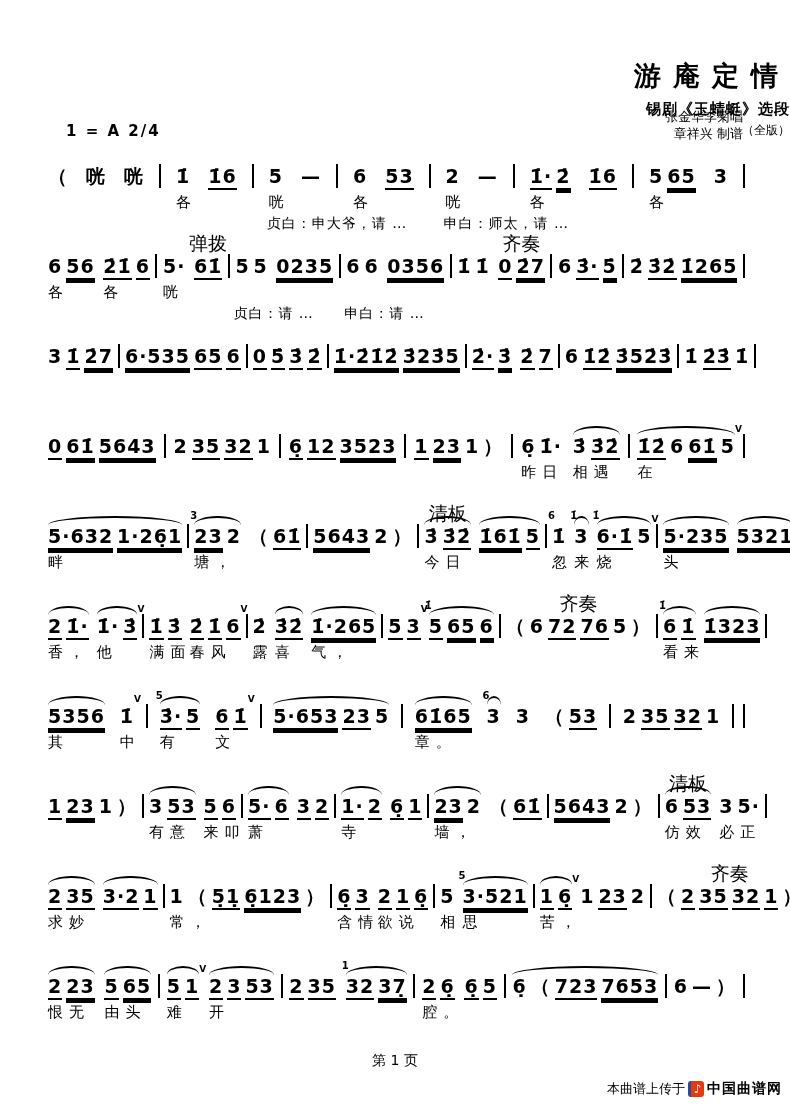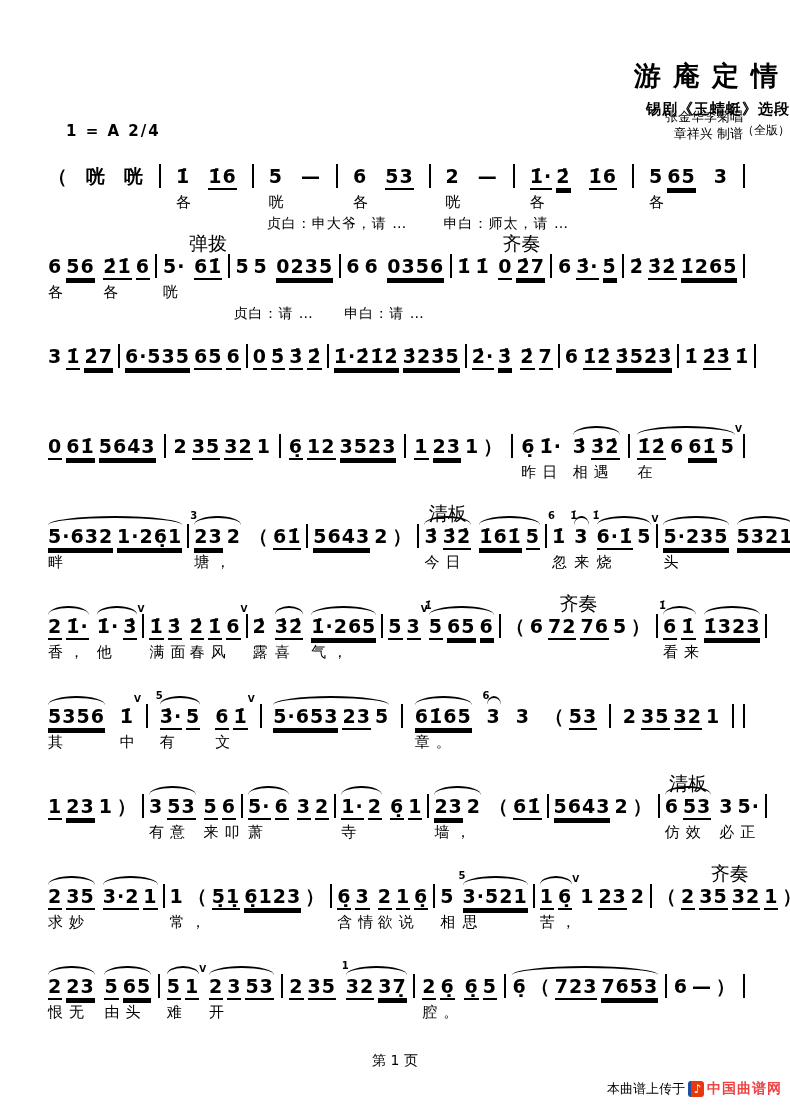--- a/index.html
+++ b/index.html
@@ -29,21 +29,21 @@
   .lbl{position:absolute;top:-7px;left:50%;transform:translateX(-50%);font-size:19px;white-space:nowrap;font-weight:normal;}
   .grace{position:absolute;top:2px;left:0;font-size:10px;font-weight:bold;}
   .breath{position:absolute;top:6px;right:-3px;font-size:9px;font-weight:bold;}
   .lyric{position:absolute;top:45px;left:4px;font-size:15px;white-space:nowrap;letter-spacing:6px;}
   .dialogue{position:absolute;top:67px;left:2px;font-size:14px;white-space:nowrap;letter-spacing:1px;}
   
   .footer{position:absolute;top:1028px;left:0;width:100%;text-align:center;font-size:14px;margin-top:24px;}
   .watermark{position:absolute;top:1080px;right:8px;display:flex;align-items:center;font-size:13px;justify-content:flex-end;}
   .wm-icon{display:inline-block;width:16px;height:16px;background:#e8380d;color:#fff;border-radius:3px;
            font-size:12px;line-height:16px;text-align:center;margin:0 3px;border-left:3px solid #1d50a2;box-sizing:border-box;}
-  .wm-site{color:#ef4444;font-weight:bold;font-size:14px;letter-spacing:1px;}
+  .wm-site{color:#000000;font-weight:bold;font-size:14px;letter-spacing:1px;}
 </style>
 </head>
 <body>
 
 <div class="page">
 
   <div class="hdr">
     <div class="title">游庵定情</div>
     <div class="subtitle">锡剧《玉蜻蜓》选段</div>
     <div class="edition">（全版）</div>

